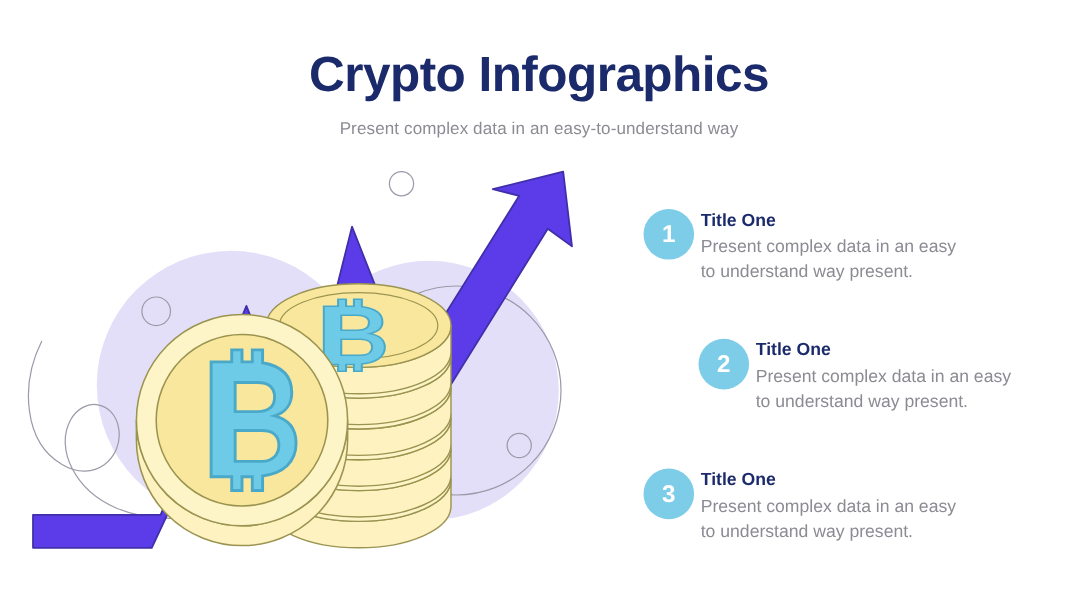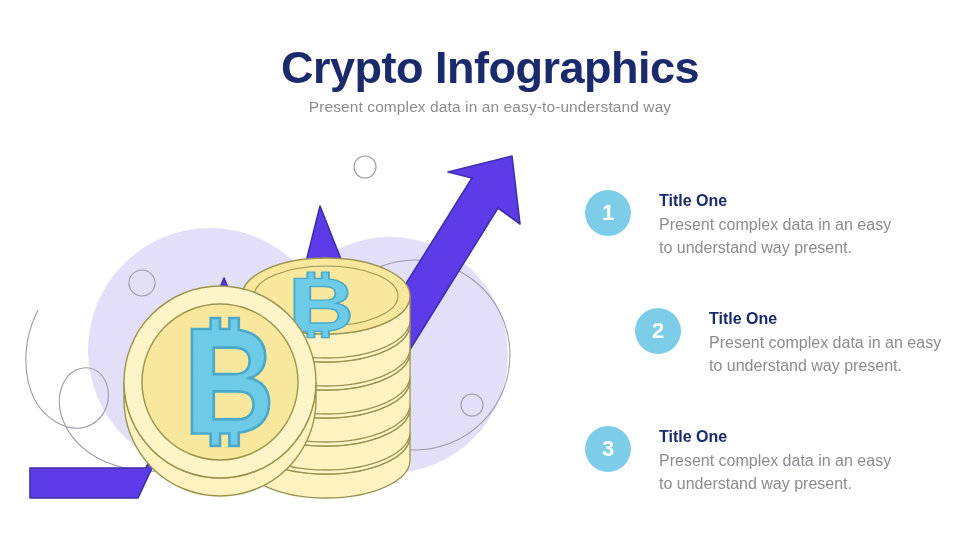--- a/index.html
+++ b/index.html
@@ -23,21 +23,21 @@
     text-align:center;
   }
   #title {
     font-size:45px;
     font-weight:bold;
     color:#1b2a6b;
     letter-spacing:-0.5px;
     line-height:1.05;
   }
   #subtitle {
-    margin-top:7px;
+    margin-top:18px;
     font-size:15.5px;
     color:#8b8b93;
     font-weight:normal;
     letter-spacing:0.1px;
   }
 
   
   #illustration {
     position:absolute;
     left:20px; top:150px;
@@ -67,21 +67,21 @@
     background:#7dcde8;
     color:#ffffff;
     font-size:22px;
     font-weight:bold;
     display:flex;
     align-items:center;
     justify-content:center;
     line-height:1;
   }
   .item-text {
-    margin-left:28px;
+    margin-left:6px;
     padding-top:1px;
   }
   .item-title {
     font-size:16px;
     font-weight:bold;
     color:#1b2a6b;
     line-height:1.25;
     margin-bottom:3px;
   }
   .item-desc {

